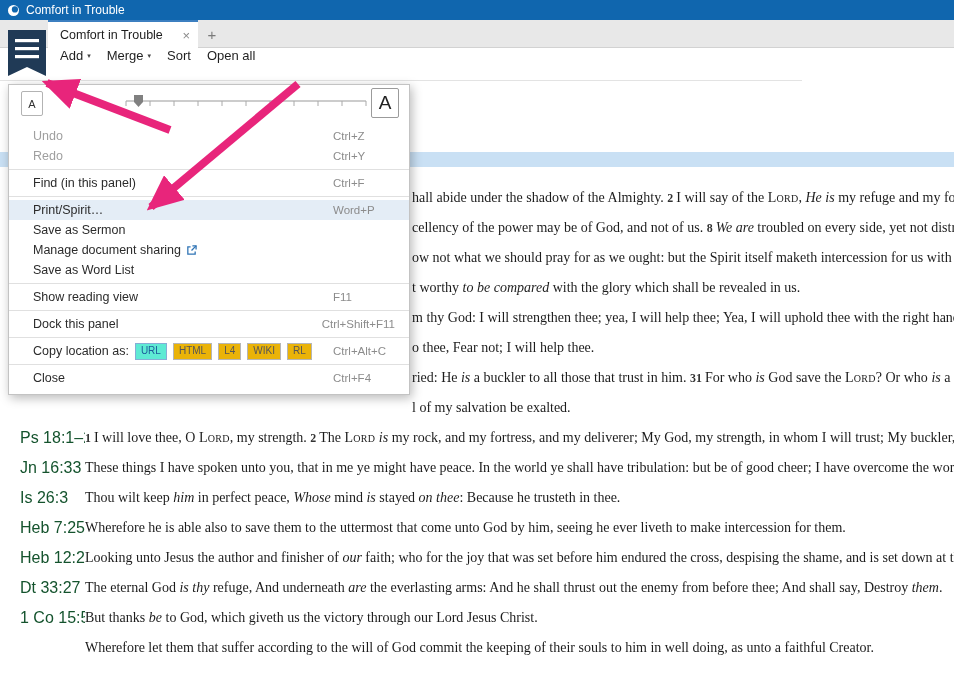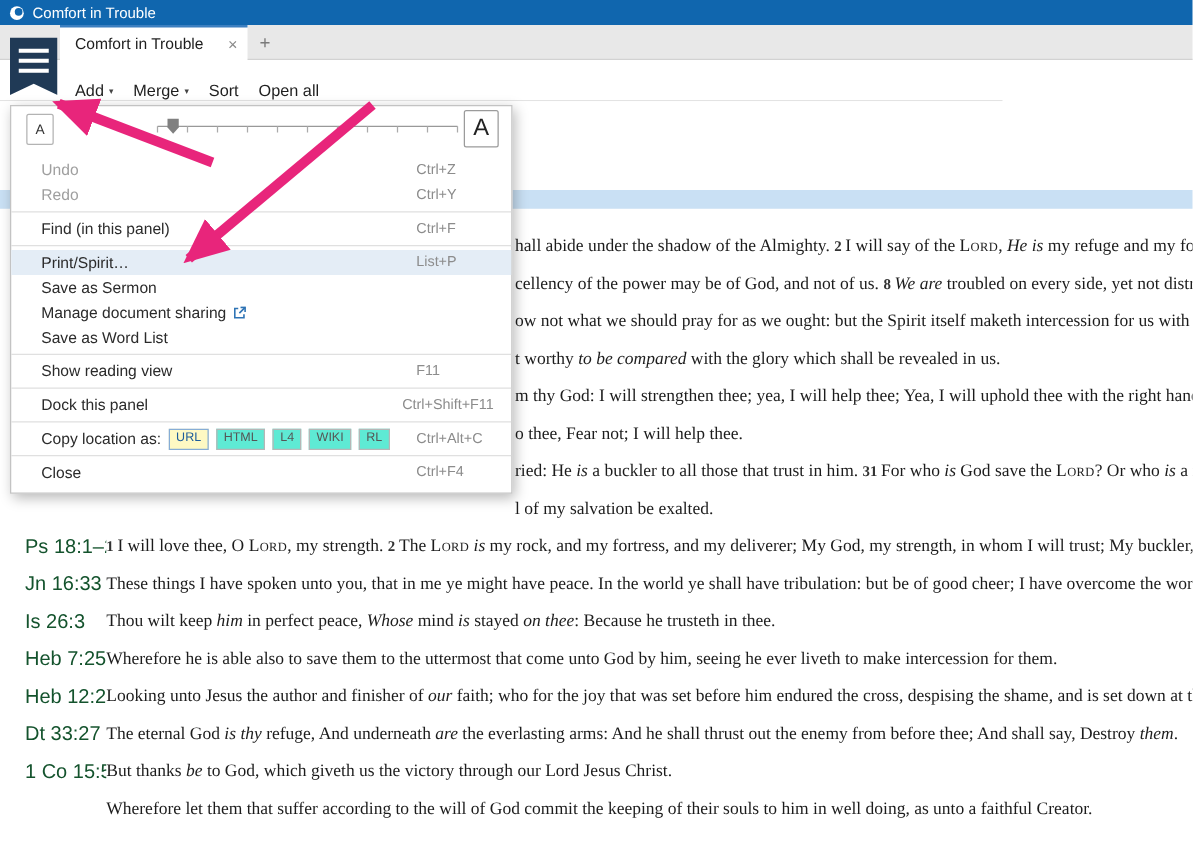--- a/index.html
+++ b/index.html
@@ -12,21 +12,21 @@
 
   
   .tabstrip{position:absolute;left:0;top:20px;width:954px;height:28px;background:#e8e8e8;border-bottom:1px solid #d2d2d2;}
   .tab{position:absolute;left:48px;top:0;height:28px;width:150px;background:#fff;border-top:2px solid #3c7fc0;
     display:flex;align-items:center;padding:0 8px 0 12px;font-size:12.5px;color:#1d1d1d;}
   .tab .close{margin-left:auto;color:#8a8a8a;font-size:13px;}
   .newtab{position:absolute;left:200px;top:0;height:28px;width:24px;display:flex;align-items:center;justify-content:center;color:#7a7a7a;font-size:15px;}
 
   
   .toolbar{position:absolute;left:0;top:48px;width:802px;height:33px;background:#fff;border-bottom:1px solid #e3e3e3;
-    display:flex;align-items:flex-end;gap:16px;padding-left:60px;font-size:13px;color:#1f1f1f;}
+    display:flex;align-items:flex-start;gap:16px;padding-left:60px;font-size:13px;color:#1f1f1f;}
   .tbtn{display:flex;align-items:center;gap:4px;cursor:default;}
   .caret{font-size:7px;color:#444;}
 
   
   .panel-icon{position:absolute;left:8px;top:30px;z-index:25;width:38px;height:46px;}
 
   
   .content{position:absolute;left:0;top:81px;width:954px;height:593px;background:#fff;}
   .band{position:absolute;left:0;top:71px;width:954px;height:15px;background:#c9e0f4;}
   .rows{position:absolute;left:0;top:102px;width:954px;}
@@ -49,22 +49,22 @@
     display:flex;align-items:center;justify-content:center;font-size:19px;color:#222;}
   .slider-svg{position:absolute;left:105px;top:0;}
   .menu-items{padding:5px 0 6px;}
   .menu-item{height:20px;display:flex;align-items:center;padding:0 14px 0 24px;font-size:12.5px;color:#2b2b2b;cursor:default;}
   .menu-item.disabled{color:#9f9f9f;}
   .menu-item.highlighted{background:#e4edf6;}
   .mi-label{flex:none;white-space:nowrap;}
   .mi-shortcut{margin-left:auto;flex:0 0 62px;text-align:left;color:#8c8c8c;font-size:11.5px;white-space:nowrap;overflow:visible;}
   .menu-sep{height:1px;background:#e0e0e0;margin:3px 0;}
   .ext-icon{margin-left:5px;flex:none;display:inline-flex;}
-  .badge{margin-left:6px;flex:none;font-size:10px;line-height:1;padding:2px 5px 3px;border:1px solid #b6b6b6;color:#555;background:#5eead4;}
-  .badge.active{background:#fef9c3;border-color:#86add6;color:#1d5c9b;}
+  .badge{margin-left:6px;flex:none;font-size:10px;line-height:1;padding:2px 5px 3px;border:1px solid #b6b6b6;color:#555;background:#eab308;}
+  .badge.active{background:#5eead4;border-color:#86add6;color:#1d5c9b;}
 
   
   .arrows{position:absolute;left:0;top:0;width:954px;height:674px;z-index:100;pointer-events:none;}
 </style>
 </head>
 <body>
 
 <div class="titlebar">
   <svg width="13" height="13" viewBox="0 0 13 13">
     <circle cx="6.5" cy="6.5" r="5.5" fill="#ffffff"></circle>
@@ -199,21 +199,21 @@
         <span class="mi-shortcut">Ctrl+Y</span>
       </div>
       <div class="menu-sep"></div>
       <div class="menu-item">
         <span class="mi-label">Find (in this panel)</span>
         <span class="mi-shortcut">Ctrl+F</span>
       </div>
       <div class="menu-sep"></div>
       <div class="menu-item highlighted">
         <span class="mi-label">Print/Spirit…</span>
-        <span class="mi-shortcut">List+P</span>
+        <span class="mi-shortcut">Word+P</span>
       </div>
       <div class="menu-item">
         <span class="mi-label">Save as Sermon</span>
       </div>
       <div class="menu-item">
         <span class="mi-label">Manage document sharing</span>
         <span class="ext-icon">
           <svg width="11" height="11" viewBox="0 0 12 12">
             <path d="M5 2H2v8h8V7" fill="none" stroke="#2f74b5" stroke-width="1.4"></path>
             <path d="M7 1h4v4" fill="none" stroke="#2f74b5" stroke-width="1.4"></path>

